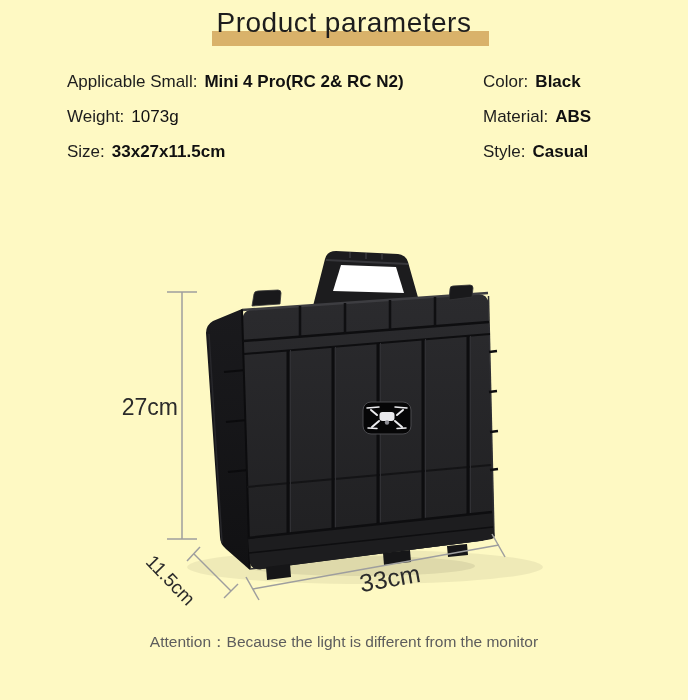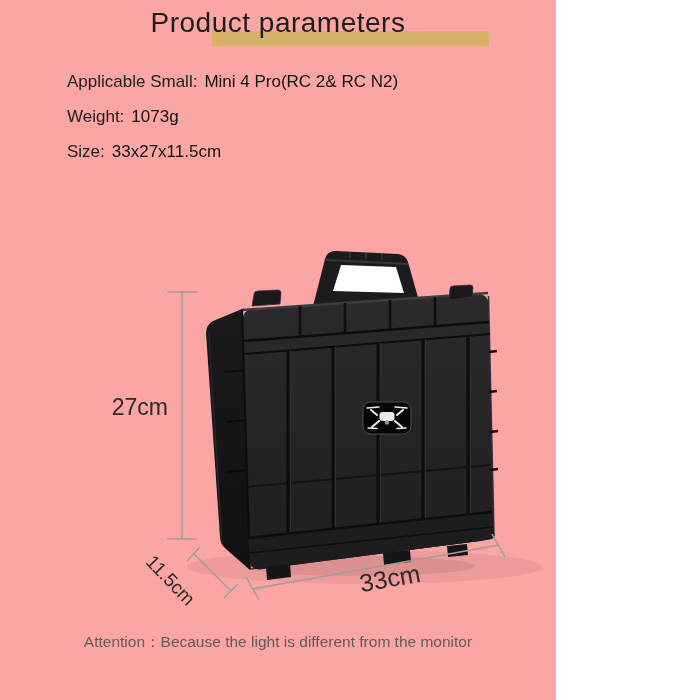--- a/index.html
+++ b/index.html
@@ -1,41 +1,41 @@
 <!DOCTYPE html>
 <html><head>
 <meta charset="utf-8">
 <style>
   html,body{margin:0;padding:0;background:#fff;}
   .page{
-    position:relative;width:556px;height:700px;background:#fca5a5;
+    position:relative;width:688px;height:700px;background:#fef9c3;
     font-family:"Liberation Sans",sans-serif;overflow:hidden;color:#1d1d1d;
   }
   
   .title-bar{
     position:absolute;left:212px;top:31px;width:277px;height:15px;
     background:#d9b26a;z-index:0;
   }
   .page-title{
     position:absolute;left:0;top:7px;width:100%;text-align:center;margin:0;
     font-size:28px;font-weight:500;letter-spacing:.5px;color:#1d1d1d;z-index:1;
   }
   
   .specs-col{position:absolute;top:72px;}
   .specs-col.left{left:67px;}
   .specs-col.right{left:483px;}
   .spec-row{height:22px;margin-bottom:13px;font-size:17px;white-space:nowrap;}
   .spec-label{color:#1d1d1d;}
-  .spec-value{font-weight:400;margin-left:7px;color:#111;}
+  .spec-value{font-weight:700;margin-left:7px;color:#111;}
   .spec-value.regular{font-weight:400;text-align:center;}
   
   .product-figure{position:absolute;left:0;top:0;width:700px;height:700px;margin:0;pointer-events:none;}
   .product-svg{position:absolute;left:0;top:0;}
   .dim-label{position:absolute;color:#2b2b2b;z-index:2;}
-  .dim-height{left:100px;top:394px;width:68px;text-align:right;font-size:23px;}
+  .dim-height{left:110px;top:394px;width:68px;text-align:right;font-size:23px;}
   .dim-depth{left:157px;top:551px;font-size:19px;transform:rotate(46deg);transform-origin:0 0;}
   .dim-width{left:346px;top:564px;width:88px;text-align:center;font-size:25px;transform:rotate(-10deg);}
   
   .attention{
     position:absolute;left:0;top:631px;width:100%;text-align:center;
     font-size:15.5px;line-height:22px;color:#5d5d5d;
   }
 </style>
 </head>
 <body>
@@ -50,20 +50,31 @@
       <span class="spec-label">Applicable Small:</span><span class="spec-value">Mini 4 Pro(RC 2&amp; RC N2)</span>
     </div>
     <div class="spec-row">
       <span class="spec-label">Weight:</span><span class="spec-value regular">1073g</span>
     </div>
     <div class="spec-row">
       <span class="spec-label">Size:</span><span class="spec-value">33x27x11.5cm</span>
     </div>
   </div>
 
+  <div class="specs-col right">
+    <div class="spec-row">
+      <span class="spec-label">Color:</span><span class="spec-value">Black</span>
+    </div>
+    <div class="spec-row">
+      <span class="spec-label">Material:</span><span class="spec-value">ABS</span>
+    </div>
+    <div class="spec-row">
+      <span class="spec-label">Style:</span><span class="spec-value">Casual</span>
+    </div>
+  </div>
 
   <figure class="product-figure">
     <svg class="product-svg" width="700" height="700" viewBox="0 0 700 700">
       <defs>
         <linearGradient id="gFront" x1="0" y1="0" x2="0" y2="1">
           <stop offset="0" stop-color="#2b2b2e"></stop>
           <stop offset="1" stop-color="#1f1f21"></stop>
         </linearGradient>
         <linearGradient id="gSide" x1="0" y1="0" x2="0" y2="1">
           <stop offset="0" stop-color="#1a1a1d"></stop>

